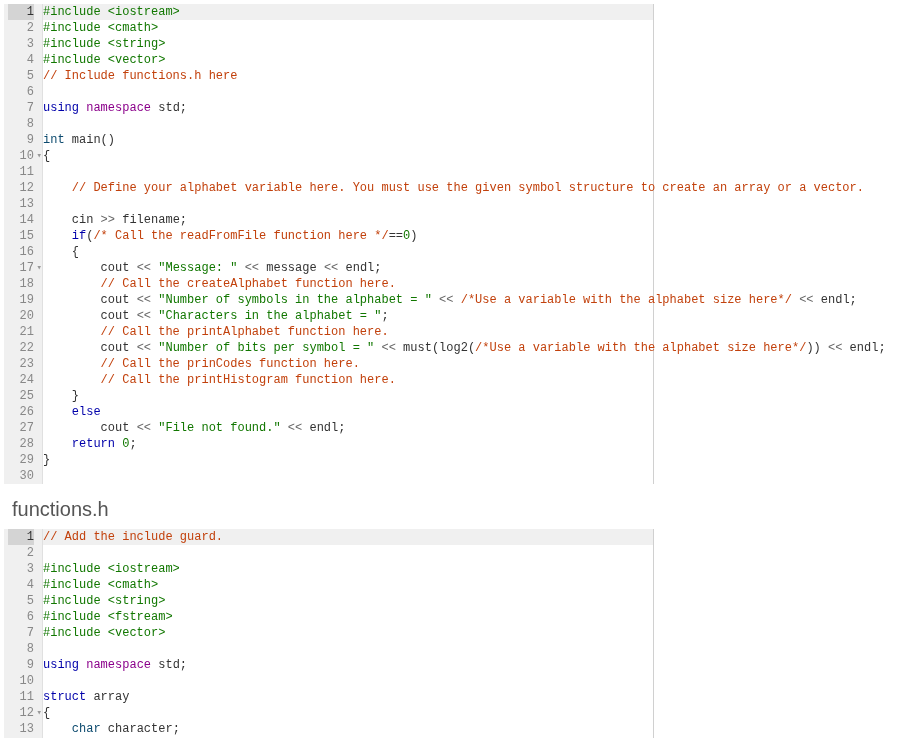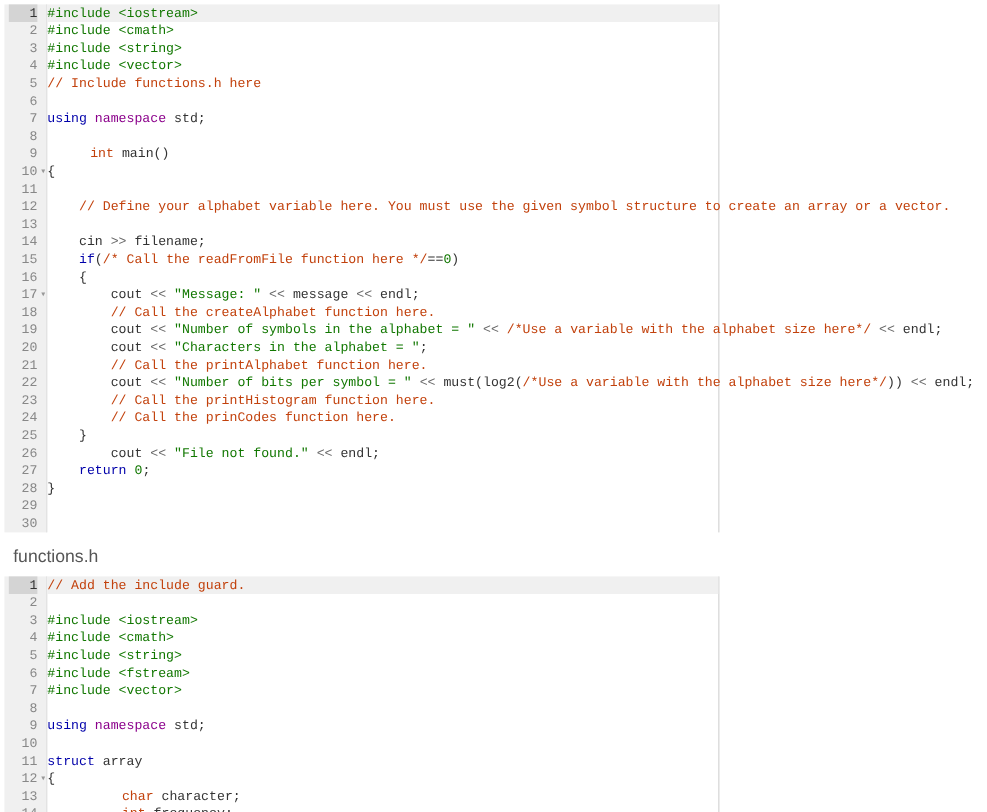--- a/index.html
+++ b/index.html
@@ -46,29 +46,29 @@
   .code .line {
     height: 16px;
     line-height: 16px;
     white-space: pre;
   }
   .line.active {
     background: #f0f0f0;
   }
   .kw { color: #0000aa; }
   .kw2 { color: #8b008b; }
-  .type { color: #c2410c; margin-left: 39px; }
+  .type { color: #0c4a6e; }
   .str { color: #117700; }
   .cmt { color: #c2410c; }
   .pre { color: #117700; }
   .num { color: #117700; }
   .op { color: #666; }
   .section-title {
     font-family: Arial, sans-serif;
-    font-size: 16px;
+    font-size: 20px;
     color: #555;
     margin: 14px 0 8px 12px;
   }
 </style>
 </head>
 <body>
 
 <div class="editor" style="margin:4px 4px 0 4px;">
   <div class="gutter" id="gutter1">
       <div class="ln active">1</div>
@@ -118,23 +118,24 @@
       <div class="line"></div>
       <div class="line"><span>    cin </span><span class="op">&gt;&gt;</span><span> filename;</span></div>
       <div class="line"><span>    </span><span class="kw">if</span><span>(</span><span class="cmt">/* Call the readFromFile function here */</span><span>==</span><span class="num">0</span><span>)</span></div>
       <div class="line"><span>    {</span></div>
       <div class="line"><span>        cout </span><span class="op">&lt;&lt;</span><span> </span><span class="str">"Message: "</span><span> </span><span class="op">&lt;&lt;</span><span> message </span><span class="op">&lt;&lt;</span><span> endl;</span></div>
       <div class="line"><span>        </span><span class="cmt">// Call the createAlphabet function here.</span></div>
       <div class="line"><span>        cout </span><span class="op">&lt;&lt;</span><span> </span><span class="str">"Number of symbols in the alphabet = "</span><span> </span><span class="op">&lt;&lt;</span><span> </span><span class="cmt">/*Use a variable with the alphabet size here*/</span><span> </span><span class="op">&lt;&lt;</span><span> endl;</span></div>
       <div class="line"><span>        cout </span><span class="op">&lt;&lt;</span><span> </span><span class="str">"Characters in the alphabet = "</span><span>;</span></div>
       <div class="line"><span>        </span><span class="cmt">// Call the printAlphabet function here.</span></div>
       <div class="line"><span>        cout </span><span class="op">&lt;&lt;</span><span> </span><span class="str">"Number of bits per symbol = "</span><span> </span><span class="op">&lt;&lt;</span><span> must(log2(</span><span class="cmt">/*Use a variable with the alphabet size here*/</span><span>)) </span><span class="op">&lt;&lt;</span><span> endl;</span></div>
+      <div class="line"><span>        </span><span class="cmt">// Call the prinCodes function here.</span></div>
       <div class="line"><span>        </span><span class="cmt">// Call the printHistogram function here.</span></div>
-      <div class="line"><span>        </span><span class="cmt">// Call the prinCodes function here.</span></div>
       <div class="line"><span>    }</span></div>
+      <div class="line"><span>    </span><span class="kw">else</span></div>
       <div class="line"><span>        cout </span><span class="op">&lt;&lt;</span><span> </span><span class="str">"File not found."</span><span> </span><span class="op">&lt;&lt;</span><span> endl;</span></div>
       <div class="line"><span>    </span><span class="kw">return</span><span> </span><span class="num">0</span><span>;</span></div>
       <div class="line"><span>}</span></div>
     </div>
 </div>
 
 <div class="section-title">functions.h</div>
 
 <div class="editor" style="margin:0 4px 4px 4px;">
   <div class="gutter" id="gutter2">

